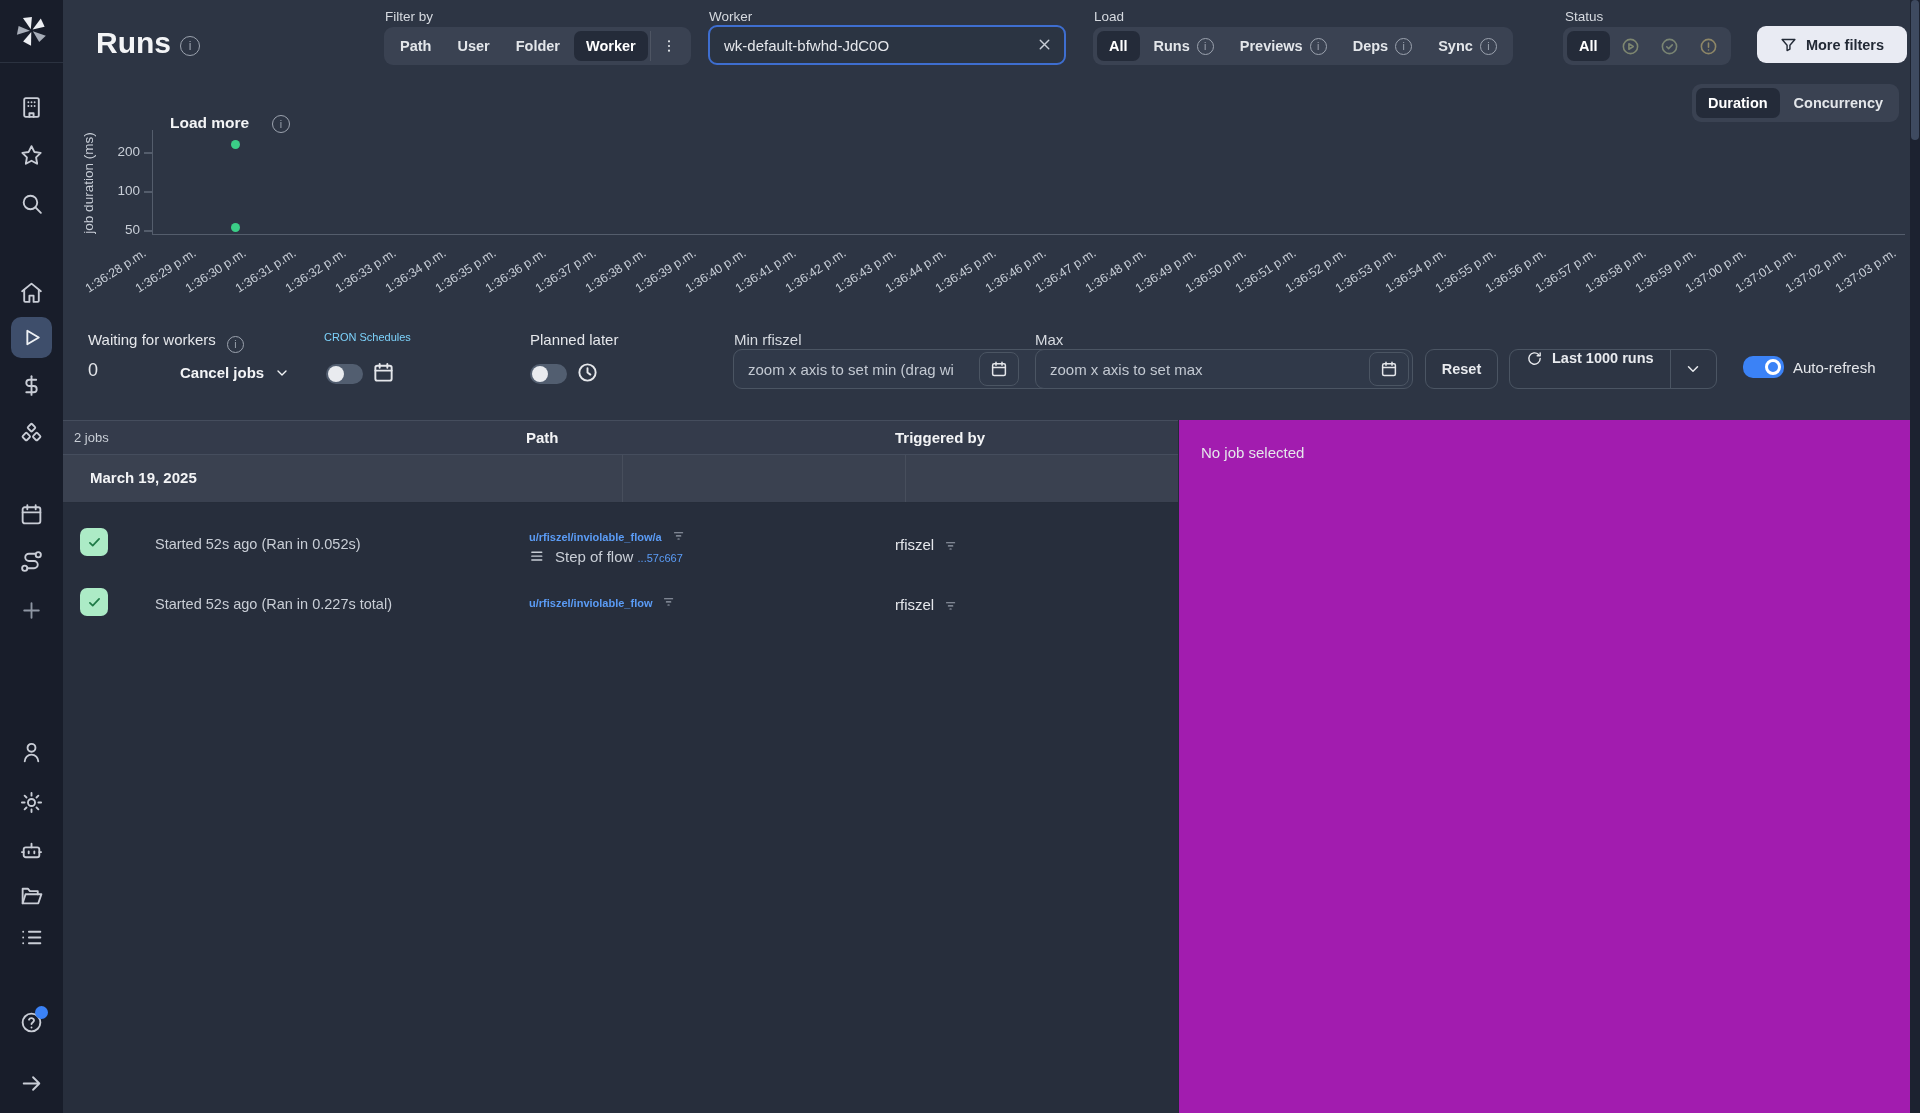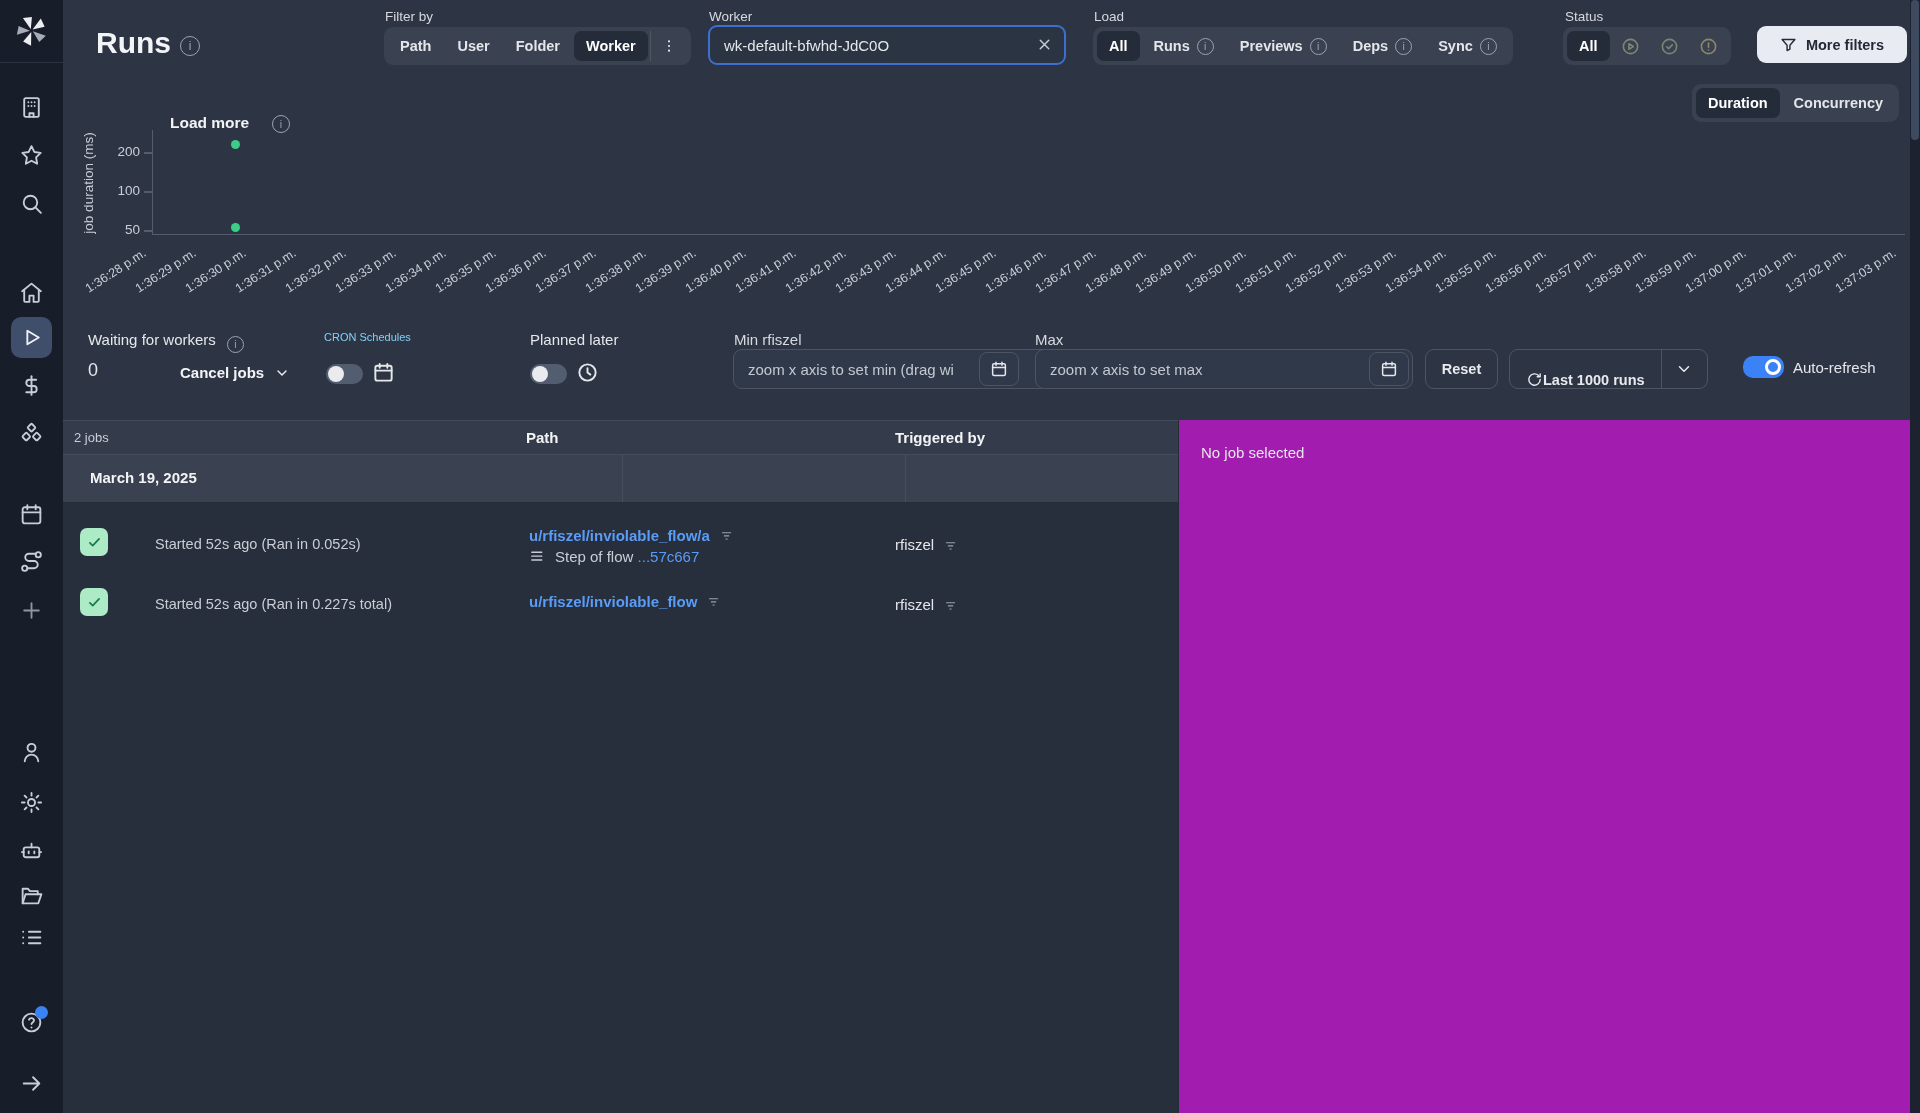--- a/index.html
+++ b/index.html
@@ -51,21 +51,21 @@
           transform:rotate(-33deg) translateX(-100%); transform-origin:0 0; }
   .dot { position:absolute; width:9px; height:9px; border-radius:50%; cursor:pointer; }
   .loadmore { position:absolute; left:170px; top:114px; font-size:15.5px; font-weight:700; color:#F3F4F6; cursor:pointer; }
 
   
   .table { position:absolute; left:63px; top:420px; width:1115px; bottom:0; }
   .thead { position:absolute; left:0; top:0; width:100%; height:35px; background:#343B4B; border-top:1px solid #454D5D; border-bottom:1px solid #454D5D; }
   .daterow { position:absolute; left:0; top:35px; width:100%; height:48px; background:#3A4150; border-bottom:1px solid #262D3A; }
   .tbody { position:absolute; left:0; top:83px; width:100%; bottom:0; background:#272E3C; }
   .vline { position:absolute; top:0; width:1px; height:100%; background:rgba(255,255,255,0.07); }
-  .link { color:#5B9CF6; font-weight:600; font-size:15px; text-decoration:none; cursor:pointer; white-space:nowrap; }
+  .link { color:#5B9CF6; font-weight:600; font-size:11px; text-decoration:none; cursor:pointer; white-space:nowrap; }
   .badge { position:absolute; width:28px; height:28px; border-radius:7px; background:#ACEBC6; display:flex; align-items:center; justify-content:center; }
   .started { position:absolute; font-size:14.5px; color:#C9CED6; white-space:nowrap; }
   .filt-ico { display:inline-flex; margin-left:10px; color:#9CA3AF; cursor:pointer; vertical-align:middle; }
   .filt-ico svg { stroke:currentColor; fill:none; stroke-width:1.8; stroke-linecap:round; }
 
   .rpanel { position:absolute; left:1178px; top:420px; width:732px; bottom:0; background:#a21caf; border-left:1px solid #242B38; }
   .scrollbar { position:absolute; right:0; top:0; width:10px; height:100%; background:#1C2230; }
   .scrollbar .thumb { position:absolute; left:1px; top:0; width:8px; height:140px; border-radius:4px; background:#3E4A60; }
   .morefilters { position:absolute; left:1757px; top:26px; width:150px; height:37px; border:none; border-radius:9px;
                  background:#E9EBF3; color:#232A36; font-weight:700; font-size:14.5px; font-family:inherit;
@@ -357,21 +357,21 @@
   <button class="cal-btn" style="left:1369px; top:352px;">
     <svg width="18" height="18" viewBox="0 0 24 24" style="stroke:currentColor; fill:none; stroke-width:2; stroke-linecap:round;">
         <rect x="3.5" y="5" width="17" height="15.5" rx="2"></rect>
         <path d="M8 3v4M16 3v4M3.5 10h17"></path>
       </svg>
     </button>
 
   <button class="obtn" style="left:1425px; top:349px; width:73px; height:40px;">Reset</button>
 
   <div class="obtn" style="left:1509px; top:349px; height:40px; display:flex; align-items:center;">
-    <span style="display:flex; align-items:flex-end; padding:0 16px; height:100%; cursor:pointer;">
+    <span style="display:flex; align-items:flex-start; gap:9px; padding:0 16px; height:100%; cursor:pointer;">
       <span class="sico">
           <svg width="17" height="17" viewBox="0 0 24 24">
             <path d="M20 12a8 8 0 1 1-2.3-5.6"></path>
             <path d="M20 4v4.2h-4.2"></path>
           </svg>
         </span>
       <span>Last 1000 runs</span>
     </span>
     <span style="display:flex; align-items:center; justify-content:center; width:46px; height:100%; border-left:1px solid #4B5563; cursor:pointer;">
       <span class="sico">

